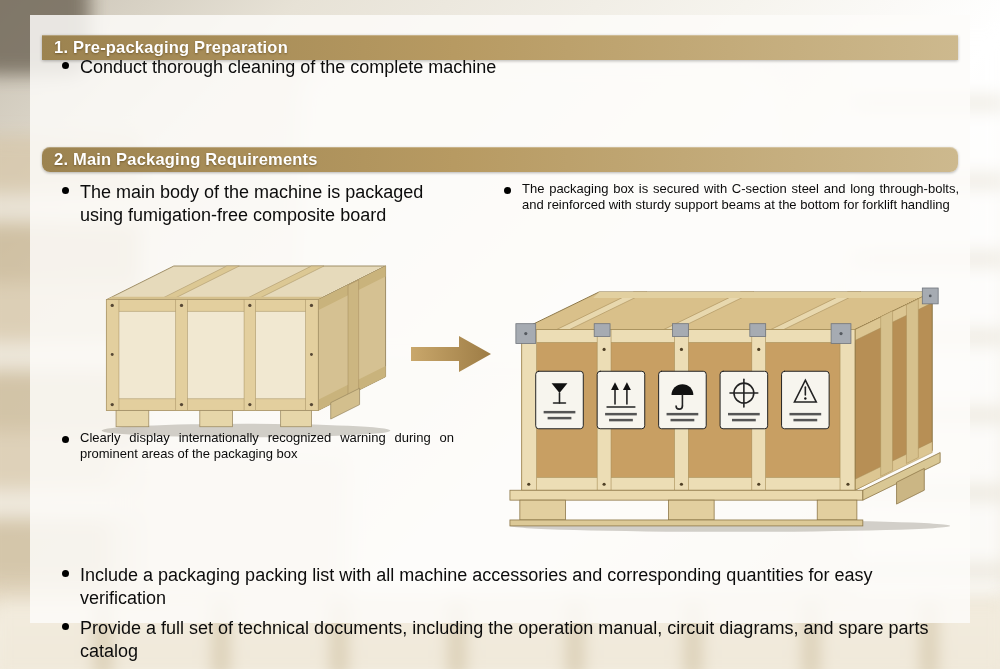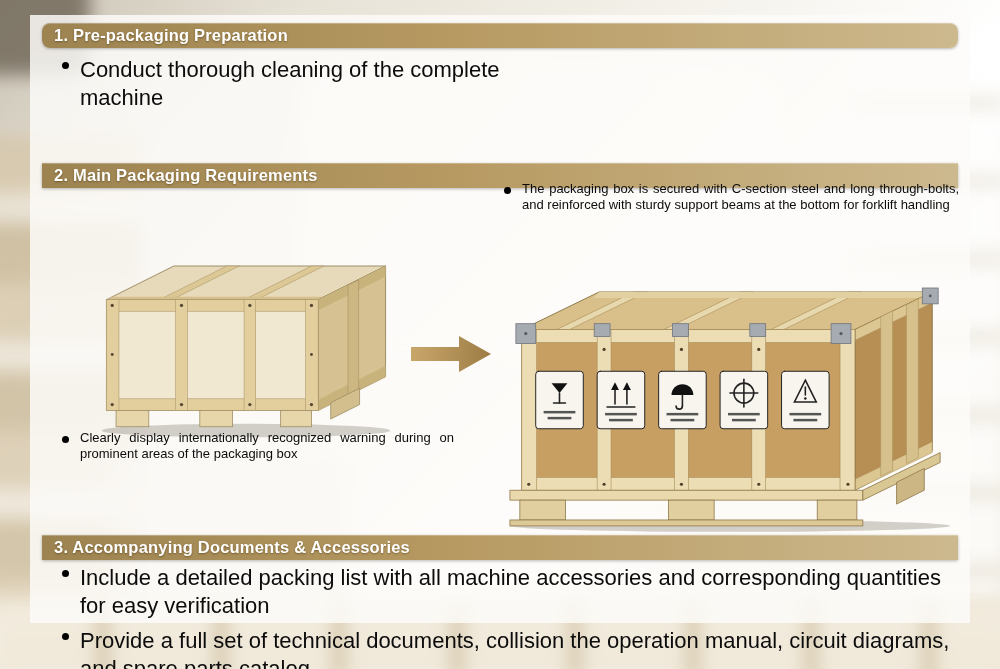--- a/index.html
+++ b/index.html
@@ -26,24 +26,24 @@
   .overlay{position:absolute;left:30px;top:15px;width:940px;height:608px;
            background:rgba(253,252,249,0.84);}
 
   
   .section-header{position:absolute;left:42px;width:916px;height:25px;
       background:linear-gradient(to right,#9c8350,#b79a62 45%,#cdb98e);
       box-shadow:0 1px 3px rgba(0,0,0,.28), inset 0 1px 0 rgba(255,255,255,.25);
       display:flex;align-items:center;padding-left:12px;box-sizing:border-box;}
   .section-header span{color:#fff;font-weight:700;font-size:16.5px;letter-spacing:.2px;
       text-shadow:0 1px 2px rgba(60,40,0,.45);}
-  .hdr1{top:23px;border-radius:8px;} .hdr2{top:163px;} .hdr3{top:535px;}
-
-  
-  .bullet{display:flex;gap:11px;margin-bottom:7px;font-size:22px;line-height:1.28;}
+  .hdr1{top:35px;} .hdr2{top:147px;border-radius:8px;} .hdr3{top:535px;}
+
+  
+  .bullet{display:flex;gap:11px;margin-bottom:7px;font-size:18px;line-height:1.28;}
   .dot{flex:none;width:7px;height:7px;border-radius:50%;background:#000;margin-top:6px;}
   .big{font-size:13px;line-height:1.22;text-align:justify;}
 
   .s1-row{position:absolute;left:62px;top:56px;width:898px;display:flex;gap:26px;}
   .s1-left{width:442px;} .s1-right{flex:1;}
 
   .s2-left-top{position:absolute;left:62px;top:181px;width:400px;}
   .s2-left-bottom{position:absolute;left:62px;top:430px;width:392px;}
   .s2-right-text{position:absolute;left:504px;top:181px;width:455px;}
   .s3-rows{position:absolute;left:62px;top:564px;width:900px;}
@@ -81,20 +81,26 @@
       </div>
     </div>
     <div class="s1-right">
     </div>
   </div>
 
   <div class="section-header hdr2">
     <span>2. Main Packaging Requirements</span>
   </div>
 
+  <div class="s2-left-top">
+    <div class="bullet">
+      <span class="dot"></span>
+      <span>The main body of the machine is packaged using fumigation-free composite board</span>
+    </div>
+  </div>
 
   <div class="crate1">
     <svg viewBox="0 0 320 200">
       <ellipse cx="160" cy="191" rx="150" ry="7" fill="rgba(60,50,30,.22)"></ellipse>
 
       <polygon points="15,55 235,55 305,20 85,20" fill="#e6dabb" stroke="#9c8a62" stroke-width="1"></polygon>
       <polygon points="70,55 140,20 153,20 83,55" fill="#dcc894" stroke="#ab9668" stroke-width=".6"></polygon>
       <polygon points="158,55 228,20 241,20 171,55" fill="#dcc894" stroke="#ab9668" stroke-width=".6"></polygon>
       <polygon points="15,55 235,55 241,52 21,52" fill="#d5c08c"></polygon>
 
@@ -256,28 +262,25 @@
       <polygon points="364,220 442,182 442,192 364,230" fill="#d9c794" stroke="#8d7748" stroke-width=".8"></polygon>
       <rect x="18" y="230" width="46" height="20" fill="#e2cf9f" stroke="#8d7748" stroke-width=".8"></rect>
       <rect x="168" y="230" width="46" height="20" fill="#e2cf9f" stroke="#8d7748" stroke-width=".8"></rect>
       <rect x="318" y="230" width="40" height="20" fill="#e2cf9f" stroke="#8d7748" stroke-width=".8"></rect>
       <polygon points="398,212 426,198 426,220 398,234" fill="#cbb684" stroke="#8d7748" stroke-width=".8"></polygon>
       <rect x="8" y="250" width="356" height="6" fill="#dcc globe" fill-opacity="0"></rect>
       <rect x="8" y="250" width="356" height="6" fill="#dcc997" stroke="#8d7748" stroke-width=".8"></rect>
     </svg>
   </div>
 
-  <div class="section-header hdr3">
-    <span>3. Accompanying Documents &amp; Accessories</span>
-  </div>
 
   <div class="s3-rows">
     <div class="bullet">
       <span class="dot"></span>
-      <span>Include a detailed packing list with all machine accessories and corresponding quantities for easy verification</span>
+      <span>Include a packaging packing list with all machine accessories and corresponding quantities for easy verification</span>
     </div>
     <div class="bullet">
       <span class="dot"></span>
-      <span>Provide a full set of technical documents, collision the operation manual, circuit diagrams, and spare parts catalog</span>
+      <span>Provide a full set of technical documents, including the operation manual, circuit diagrams, and spare parts catalog</span>
     </div>
   </div>
 
 </div>
 
 </body></html>

